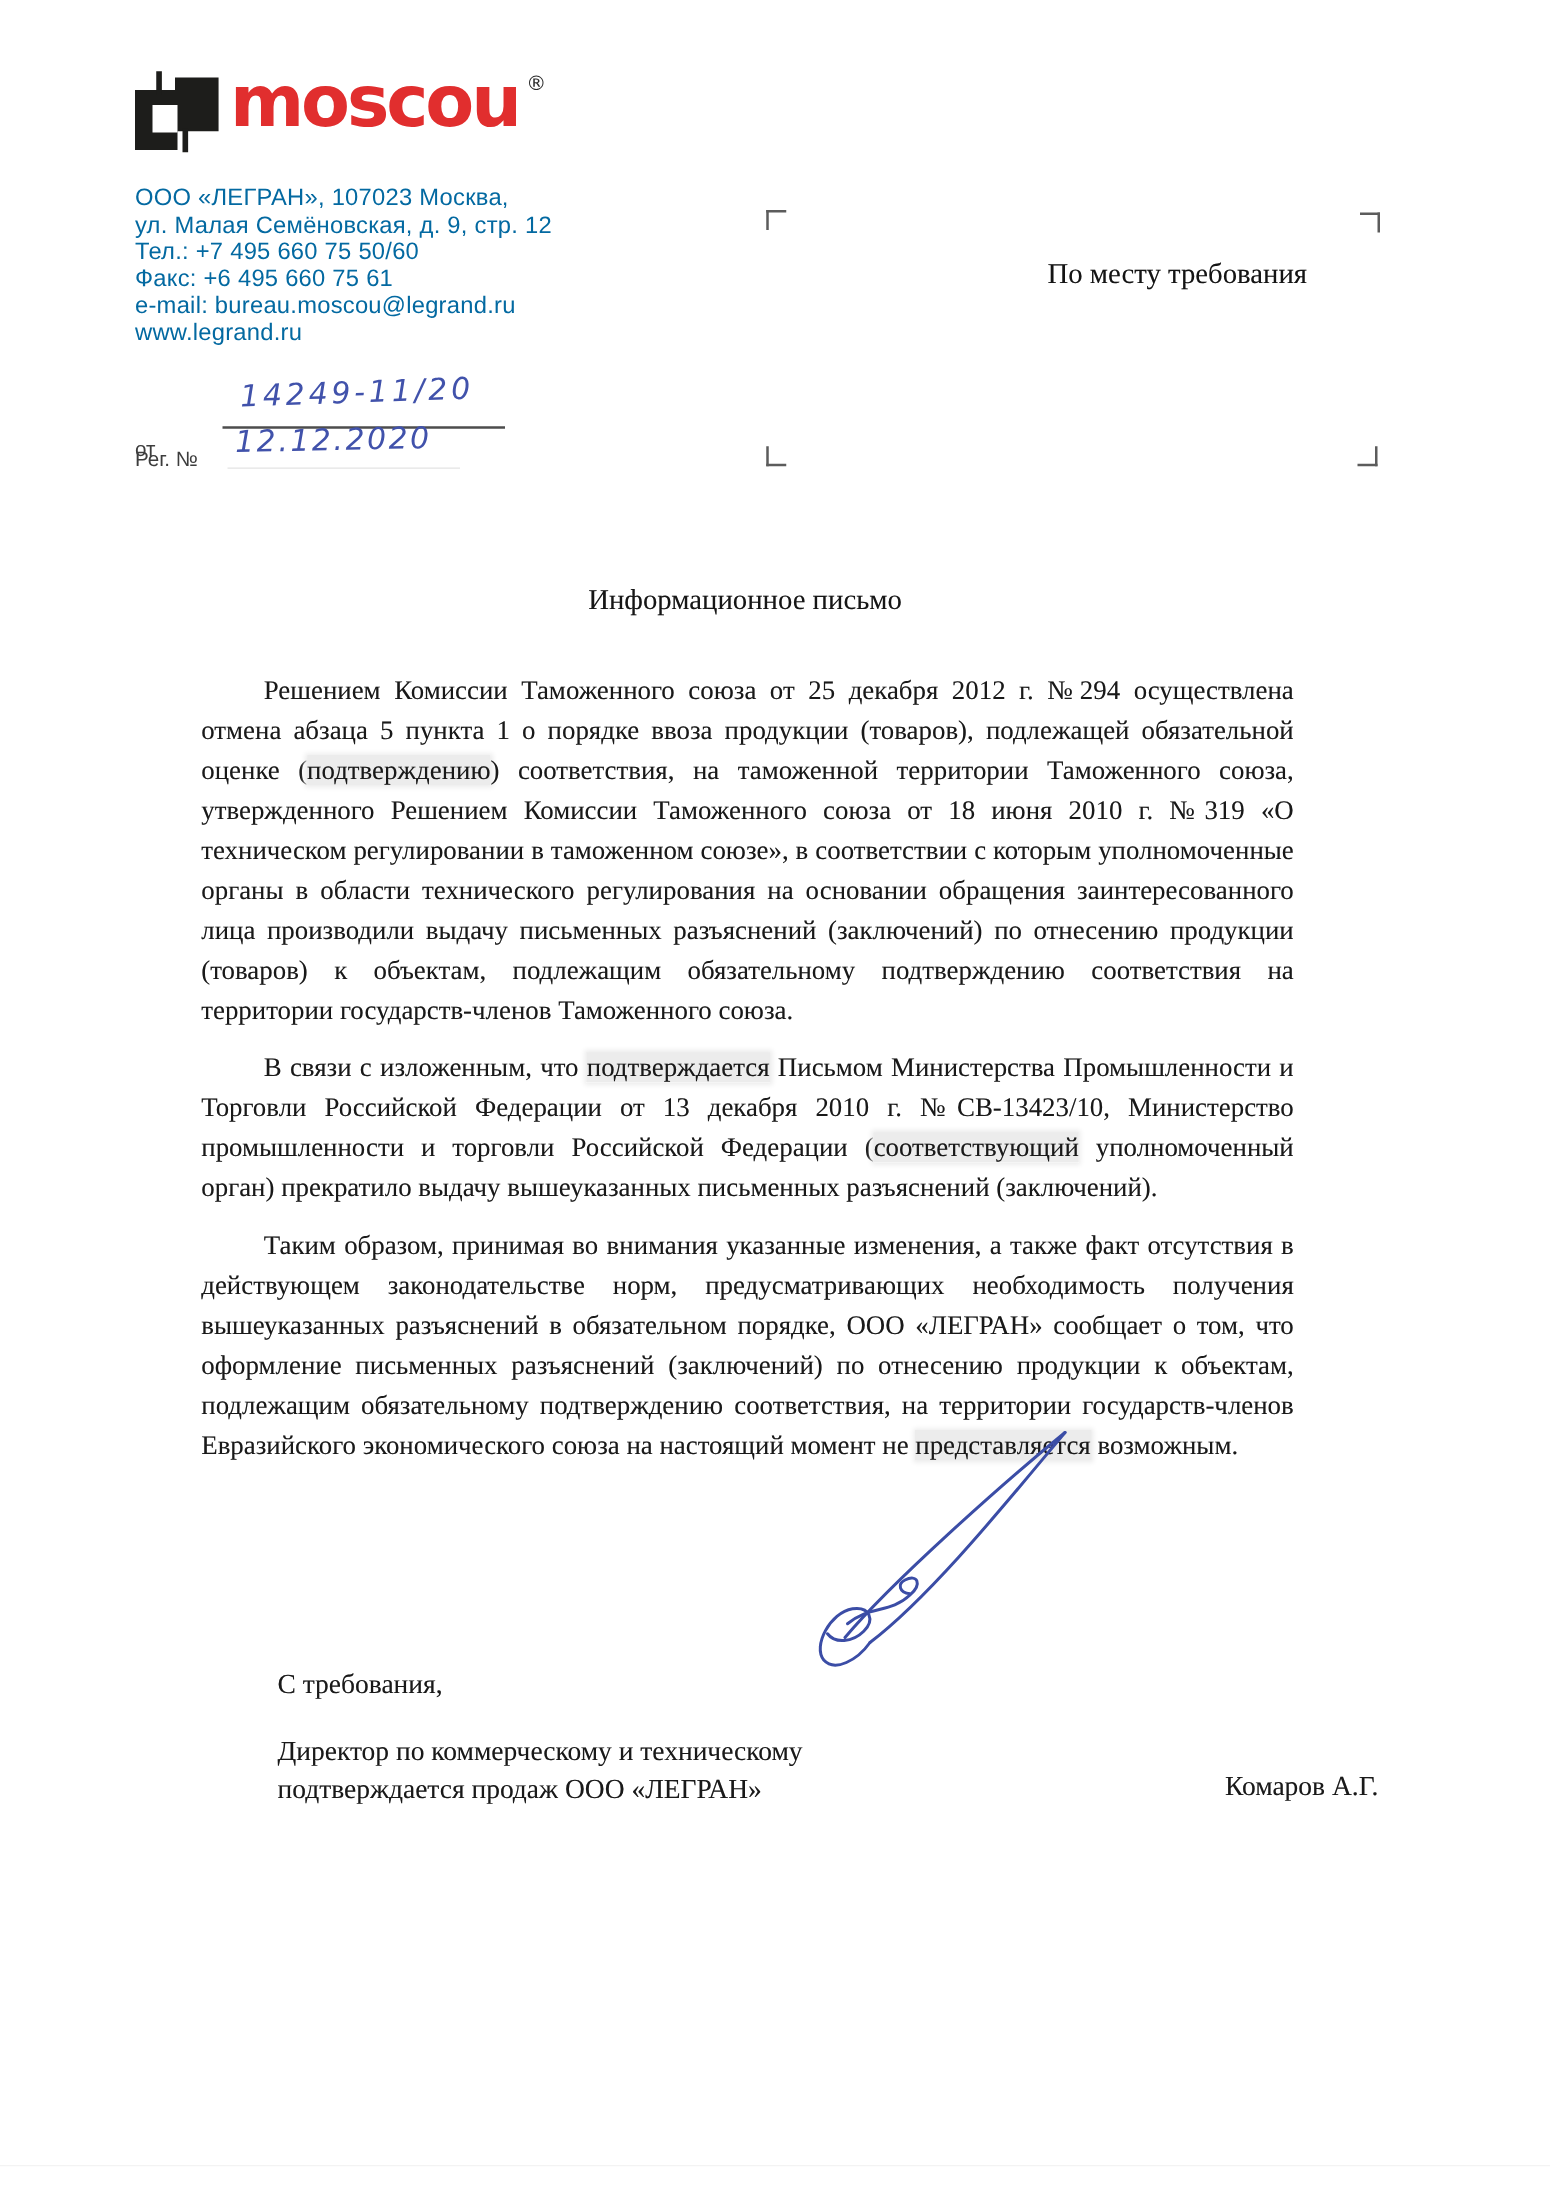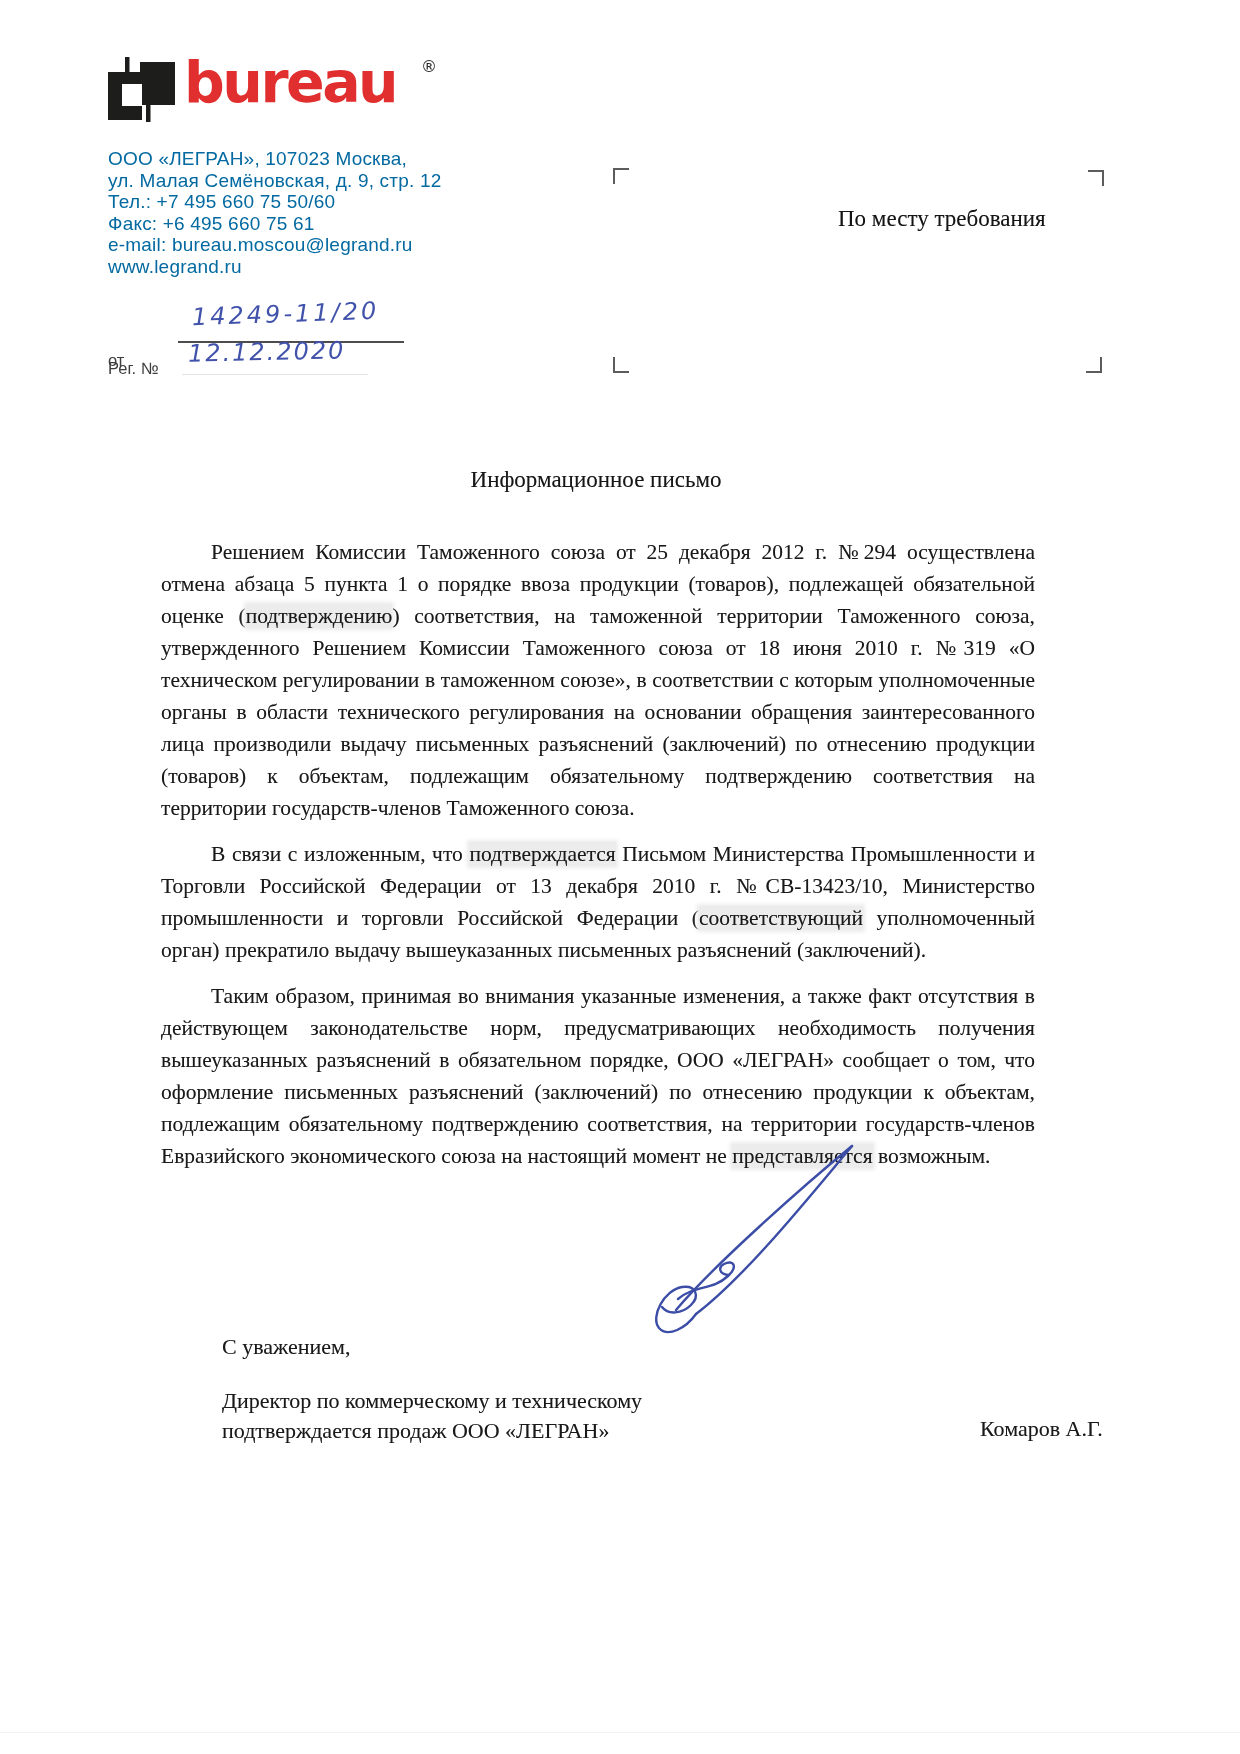--- a/index.html
+++ b/index.html
@@ -88,21 +88,21 @@
 
   <div class="logo-mark">
     <svg width="67" height="68" viewBox="0 0 67 68" xmlns="http://www.w3.org/2000/svg">
       <rect x="0" y="18" width="34" height="48" fill="#1d1d1b"></rect>
       <rect x="32" y="8" width="35" height="43" fill="#1d1d1b"></rect>
       <rect x="14" y="30" width="20" height="22" fill="#ffffff"></rect>
       <rect x="17" y="3" width="4.5" height="19" fill="#1d1d1b"></rect>
       <rect x="38" y="49" width="4.5" height="19" fill="#1d1d1b"></rect>
     </svg>
   </div>
-  <div class="wordmark" style="color: rgb(225, 46, 46);">bureau</div>
+  <div class="wordmark" style="color: rgb(225, 46, 46);">moscou</div>
   <div class="reg-sym">®</div>
 
   <div class="contact-block">
       <div>ООО «ЛЕГРАН», 107023 Москва,</div>
       <div>ул. Малая Семёновская, д. 9, стр. 12</div>
       <div>Тел.:   +7 495 660 75 50/60</div>
       <div>Факс: +6 495 660 75 61</div>
       <div>e-mail: bureau.moscou@legrand.ru</div>
       <div>www.legrand.ru</div>
     </div>
@@ -121,21 +121,21 @@
 
   <div class="recipient">По месту требования</div>
 
   <div class="letter-title">Информационное письмо</div>
   <div class="letter-body">
       <p><span>Решением Комиссии Таможенного союза от 25 декабря 2012 г. №294 осуществлена отмена абзаца 5 пункта 1 о порядке ввоза продукции (товаров), подлежащей обязательной оценке (</span><span class="hl">подтверждению</span><span>) соответствия, на таможенной территории Таможенного союза, утвержденного Решением Комиссии Таможенного союза от 18 июня 2010 г. №319 «О техническом регулировании в таможенном союзе», в соответствии с которым уполномоченные органы в области технического регулирования на основании обращения заинтересованного лица производили выдачу письменных разъяснений (заключений) по отнесению продукции (товаров) к объектам, подлежащим обязательному подтверждению соответствия на территории государств-членов Таможенного союза.</span></p>
       <p><span>В связи с изложенным, что </span><span class="hl">подтверждается</span><span> Письмом Министерства Промышленности и Торговли Российской Федерации от 13 декабря 2010 г. №СВ-13423/10, Министерство промышленности и торговли Российской Федерации (</span><span class="hl">соответствующий</span><span> уполномоченный орган) прекратило выдачу вышеуказанных письменных разъяснений (заключений).</span></p>
       <p><span>Таким образом, принимая во внимания указанные изменения, а также факт отсутствия в действующем законодательстве норм, предусматривающих необходимость получения вышеуказанных разъяснений в обязательном порядке, ООО «ЛЕГРАН» сообщает о том, что оформление письменных разъяснений (заключений) по отнесению продукции к объектам, подлежащим обязательному подтверждению соответствия, на территории государств-членов Евразийского экономического союза на настоящий момент не </span><span class="hl">представляется</span><span> возможным.</span></p>
     </div>
 
-  <div class="closing">С уважением,</div>
+  <div class="closing">С требования,</div>
   <div class="signer-title">
     <div>Директор по коммерческому и техническому</div>
     <div>подтверждается продаж ООО «ЛЕГРАН»</div>
   </div>
 
   <div class="signature-svg">
     <svg width="240" height="200" viewBox="0 0 240 200" xmlns="http://www.w3.org/2000/svg">
       <g fill="none" stroke="#3b4da6" stroke-width="2.4" stroke-linecap="round" stroke-linejoin="round">
         <path d="M38,172 C75,128 165,48 214,8"></path>
         <path d="M214,8 C172,58 108,138 58,176"></path>

